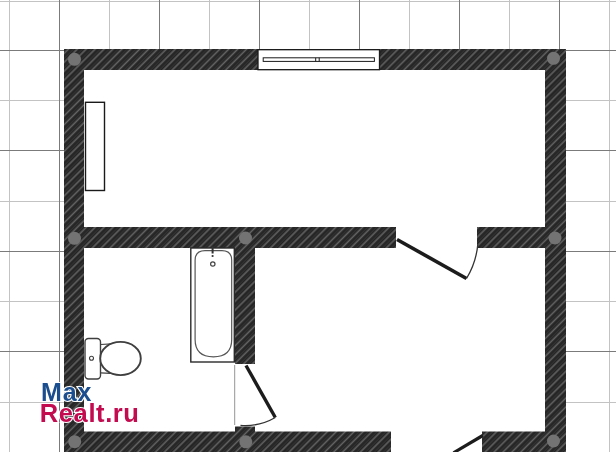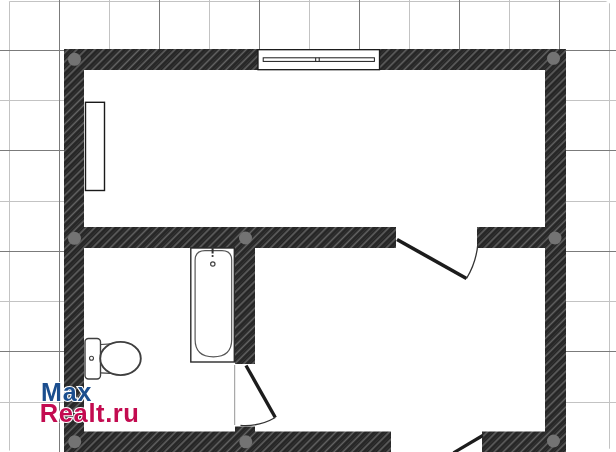--- a/index.html
+++ b/index.html
@@ -1,17 +1,17 @@
 <!DOCTYPE html>
 <html><head>
 <meta charset="utf-8">
 <style>
   html,body{margin:0;padding:0;background:#ffffff;}
   #stage{position:relative;width:616px;height:452px;overflow:hidden;background:#ffffff;
-         font-family:"Liberation Sans", sans-serif;border-radius:16px;}
+         font-family:"Liberation Sans", sans-serif;}
 </style>
 </head>
 <body>
 <div id="stage">
 <svg width="616" height="452" viewBox="0 0 616 452" xmlns="http://www.w3.org/2000/svg">
 <defs>
   <pattern id="hatch" width="6.3" height="6.3" patternUnits="userSpaceOnUse" patternTransform="rotate(-45)">
     <rect width="6.3" height="6.3" fill="#242424"></rect>
     <rect x="0" y="0.5" width="6.3" height="1.2" fill="#6f6f6f"></rect>
     <rect x="0" y="1.7" width="6.3" height="0.6" fill="#414141"></rect>

